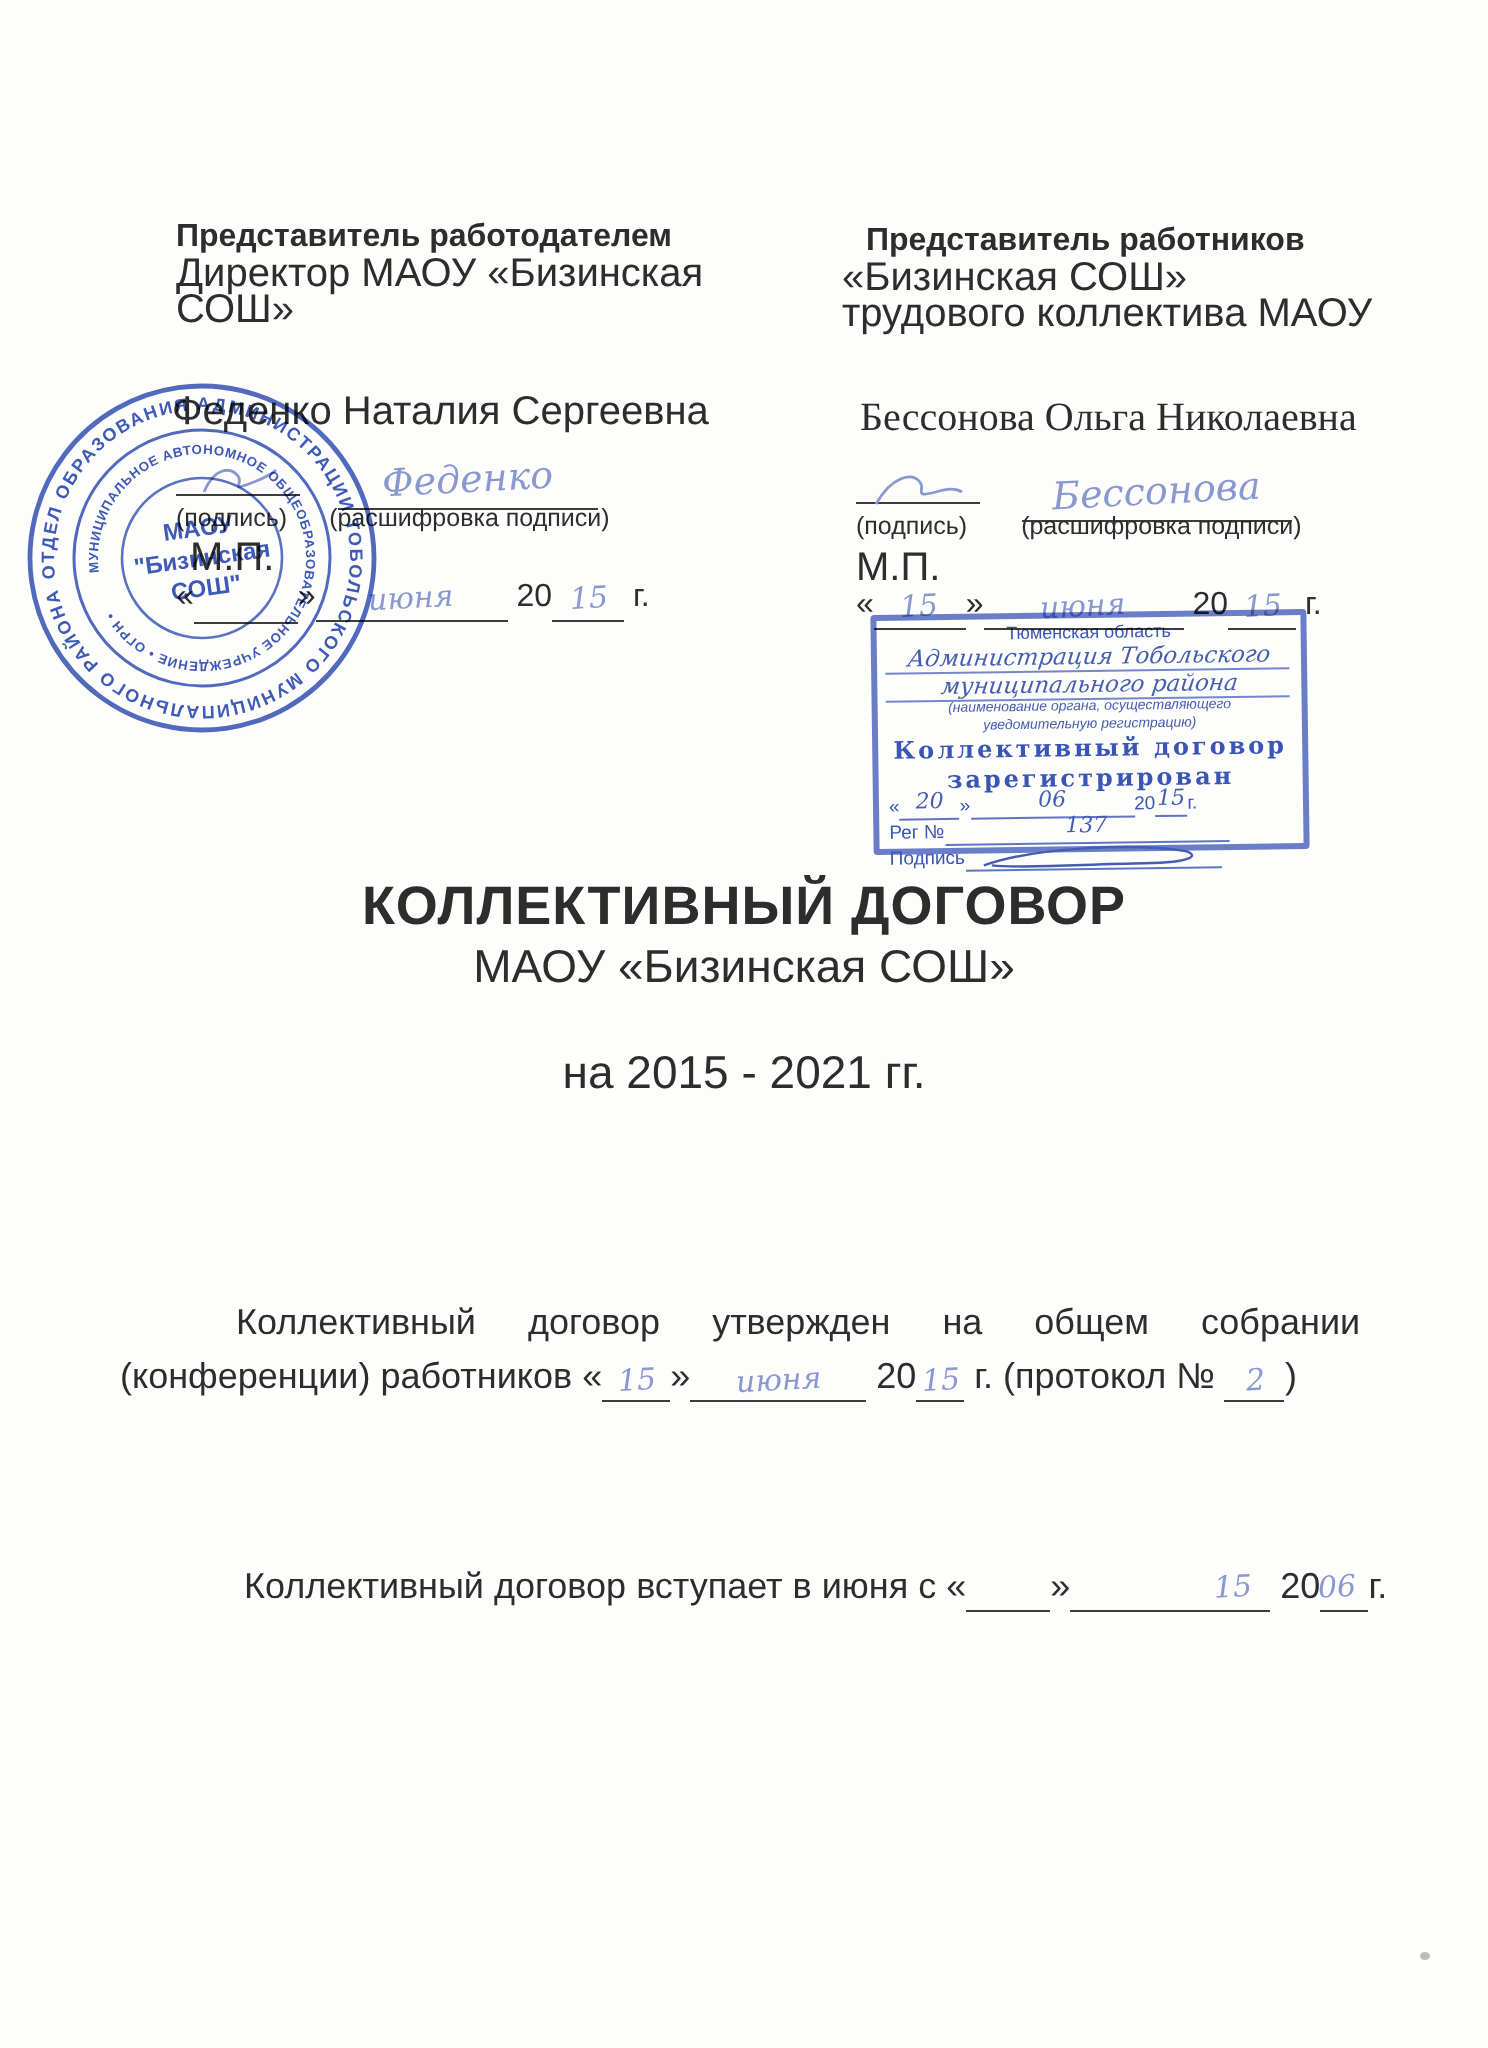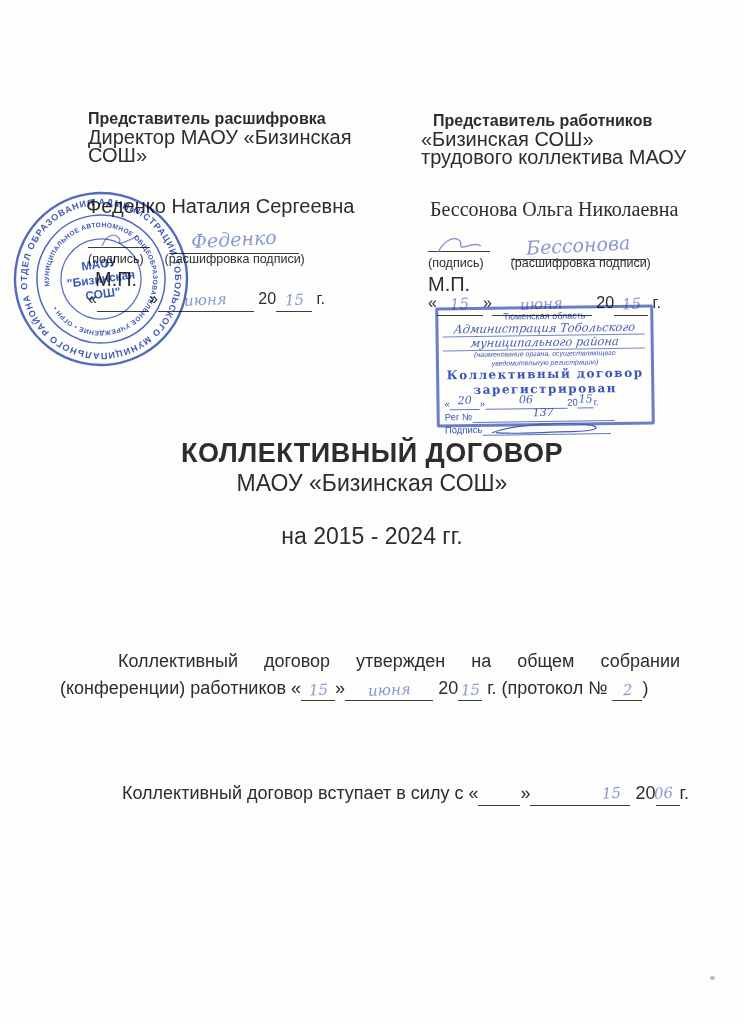--- a/index.html
+++ b/index.html
@@ -72,21 +72,21 @@
 
   .sig-squiggle, .rs-flourish { display:inline-block; }
   .speck { left:710px; top:976px; width:5px; height:4px; background:#b9bcbf; border-radius:50%; }
 </style>
 </head>
 <body>
 
 <div class="page">
 
   <div class="abs" style="left:88px; top:110px; width:320px;">
-    <div class="rep-heading">Представитель расшифровка</div>
+    <div class="rep-heading">Представитель работодателем</div>
     <div class="rep-role">Директор МАОУ «Бизинская СОШ»</div>
   </div>
 
   <div class="abs" style="left:421px; top:112px; width:300px;">
     <div class="rep-heading" style="margin-left:12px;">Представитель работников</div>
     <div class="rep-role">«Бизинская СОШ»</div>
     <div class="rep-role">трудового коллектива МАОУ</div>
   </div>
 
   <div class="abs rep-role" style="left:86px; top:197px;">Феденко Наталия Сергеевна</div>
@@ -176,34 +176,34 @@
       <span>Подпись</span>
       <span class="rs-blank rw128"><svg class="rs-flourish" width="118" height="13" viewBox="0 0 118 13">
             <path d="M4,10 C30,1 80,0 104,4 C112,6 110,10 84,10 C55,10 25,12 8,10" fill="none" stroke="#3a55b0" stroke-width="1.2"></path>
           </svg></span>
     </div>
   </div>
 
   <div class="abs title-wrap">
     <div class="doc-title">КОЛЛЕКТИВНЫЙ ДОГОВОР</div>
     <div class="doc-sub" style="margin-top:0;">МАОУ «Бизинская СОШ»</div>
-    <div class="doc-period">на 2015 - 2024 гг.</div>
+    <div class="doc-period">на 2015 - 2021 гг.</div>
   </div>
 
   <div class="abs para">
     <div class="para-l1">Коллективный договор утвержден на общем собрании</div>
     <div style="white-space:nowrap;">
       <span>(конференции) работников</span>
       <span>«</span><span class="blank w34"><i class="hw">15</i></span><span>»</span><span class="blank w88"><i class="hw">июня</i></span>
       <span>20</span><span class="blank w24"><i class="hw">15</i></span>
       <span>г. (протокол №</span>
       <span class="blank w30"><i class="hw">2</i></span><span>)</span>
     </div>
   </div>
 
   <div class="abs effective">
-    <span>Коллективный договор вступает в силу с</span>
+    <span>Коллективный договор вступает в июня с</span>
     <span>«</span><span class="blank w42"><i class="hw">15</i></span><span>»</span><span class="blank w100"><i class="hw">06</i></span>
     <span>20</span><span class="blank w24"><i class="hw">15</i></span><span>г.</span>
   </div>
 
   <div class="abs speck"></div>
 </div>
 
 </body></html>

